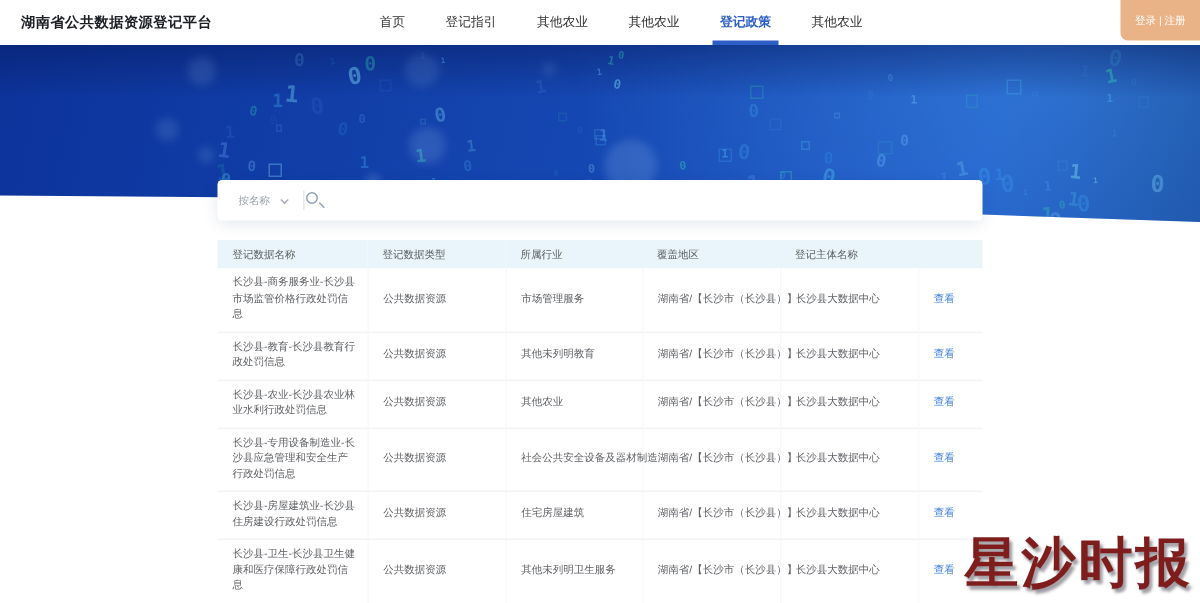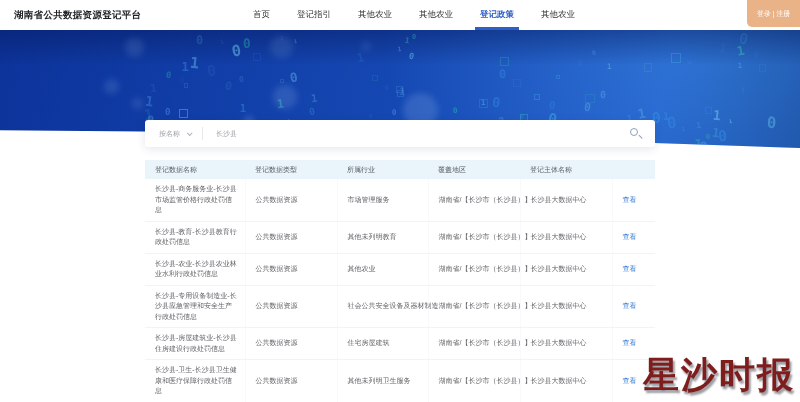--- a/index.html
+++ b/index.html
@@ -198,21 +198,20 @@
         <i class="bokeh" style="left: 361.487px; top: 12.2798px; width: 9.01923px; height: 9.01923px; opacity: 0.1;"></i>
       </div>
   </section>
 
   <div class="search-card">
     <div class="filter">
       <span>按名称</span>
       <i class="chev"></i>
     </div>
     <div class="vdiv"></div>
-    <input class="query" value="长沙县" style="">
     <div class="sicon">
       <span class="lens"></span>
       <span class="handle"></span>
     </div>
   </div>
 
   <table class="data-table">
     <colgroup id="cols">
         <col style="width: 100px;">
         <col style="width: 92px;">

